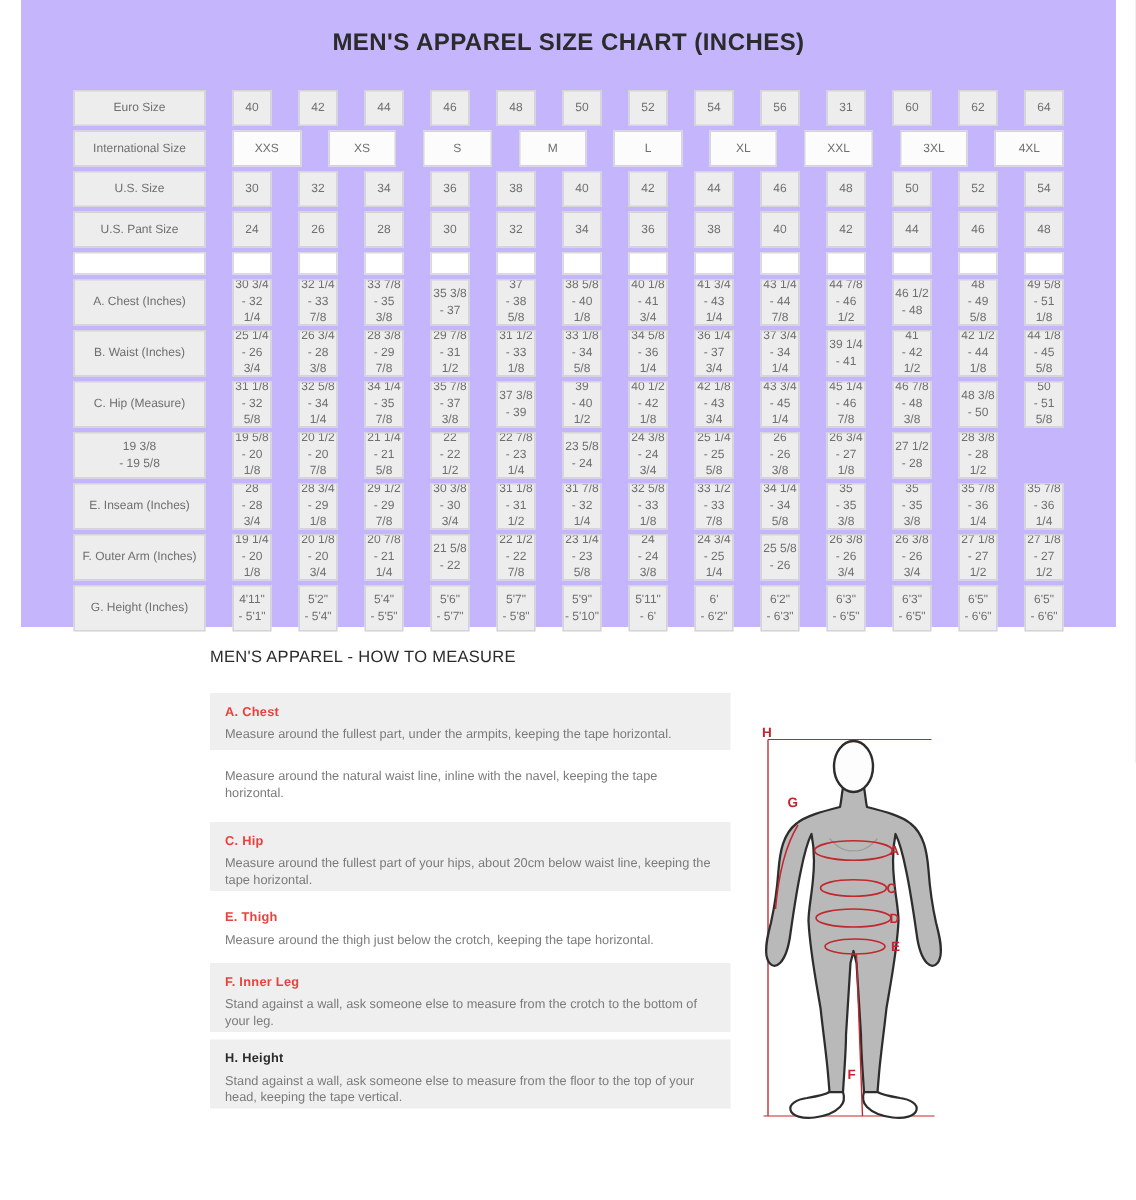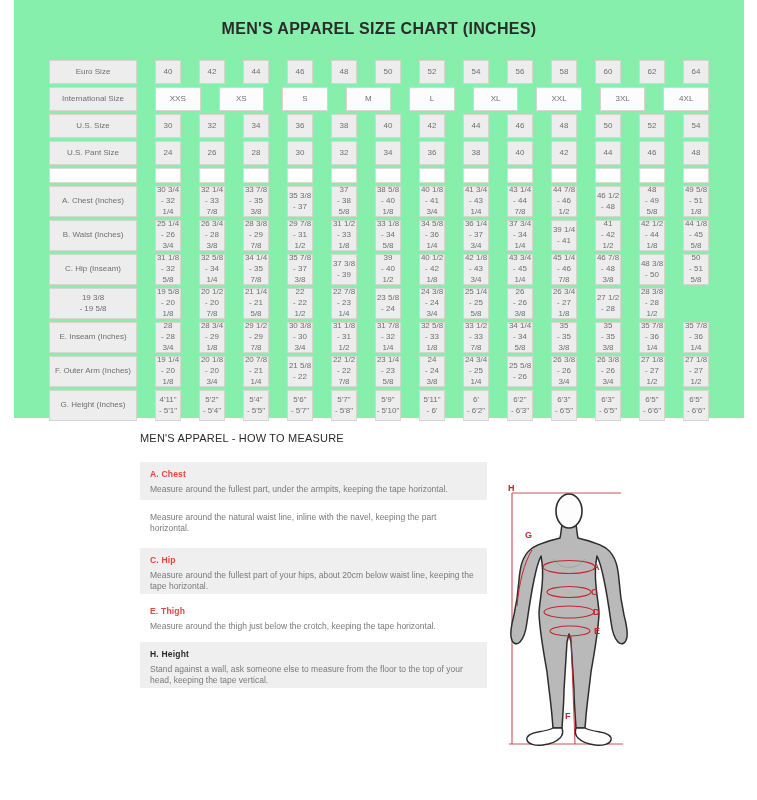--- a/index.html
+++ b/index.html
@@ -1,20 +1,20 @@
 <!DOCTYPE html>
 <html><head>
 <meta charset="utf-8">
 <style>
   *{margin:0;padding:0;box-sizing:border-box}
   html,body{width:757px;height:800px;background:#ffffff;overflow:hidden;
     font-family:"Liberation Sans",sans-serif;position:relative}
 
   
-  .panel{position:absolute;left:14px;top:0;width:730px;height:418px;background:#86efac}
+  .panel{position:absolute;left:14px;top:0;width:730px;height:418px;background:#c4b5fd}
   .chart-title{position:absolute;top:20px;left:0;width:100%;text-align:center;
     font-size:16px;font-weight:bold;color:#2b2b2b;letter-spacing:.3px}
   .size-table{position:absolute;left:35px;top:60px;width:660px}
   .trow{display:grid;column-gap:18px;margin-bottom:3px}
   .cols13{grid-template-columns:88px repeat(13,1fr)}
   .cols9{grid-template-columns:88px repeat(9,1fr)}
   .hrow{height:24px}
   .brow{height:15px}
   .mrow{height:31px}
   .cell{background:#ededed;border:1px solid #d5d5d5;display:flex;flex-direction:column;
@@ -47,21 +47,21 @@
         <div class="cell lbl">Euro Size</div>
         <div class="cell">40</div>
         <div class="cell">42</div>
         <div class="cell">44</div>
         <div class="cell">46</div>
         <div class="cell">48</div>
         <div class="cell">50</div>
         <div class="cell">52</div>
         <div class="cell">54</div>
         <div class="cell">56</div>
-        <div class="cell">58</div>
+        <div class="cell">31</div>
         <div class="cell">60</div>
         <div class="cell">62</div>
         <div class="cell">64</div>
       </div>
       <div class="trow hrow cols9">
         <div class="cell lbl">International Size</div>
         <div class="cell wcell">XXS</div>
         <div class="cell wcell">XS</div>
         <div class="cell wcell">S</div>
         <div class="cell wcell">M</div>
@@ -223,21 +223,21 @@
         <div class="cell">
           <span>42 1/2</span>
           <span>- 44 1/8</span>
         </div>
         <div class="cell">
           <span>44 1/8</span>
           <span>- 45 5/8</span>
         </div>
       </div>
       <div class="trow mrow cols13">
-        <div class="cell lbl">C. Hip (Inseam)</div>
+        <div class="cell lbl">C. Hip (Measure)</div>
         <div class="cell">
           <span>31 1/8</span>
           <span>- 32 5/8</span>
         </div>
         <div class="cell">
           <span>32 5/8</span>
           <span>- 34 1/4</span>
         </div>
         <div class="cell">
           <span>34 1/4</span>
@@ -506,29 +506,33 @@
     </div>
 </div>
 
 <div class="howto-title">MEN'S APPAREL - HOW TO MEASURE</div>
 <div class="howto-list">
     <div class="hitem shaded">
       <h4>A. Chest</h4>
       <p>Measure around the fullest part, under the armpits, keeping the tape horizontal.</p>
     </div>
     <div class="hitem">
-      <p>Measure around the natural waist line, inline with the navel, keeping the part horizontal.</p>
+      <p>Measure around the natural waist line, inline with the navel, keeping the tape horizontal.</p>
     </div>
     <div class="hitem shaded">
       <h4>C. Hip</h4>
       <p>Measure around the fullest part of your hips, about 20cm below waist line, keeping the tape horizontal.</p>
     </div>
     <div class="hitem">
       <h4>E. Thigh</h4>
       <p>Measure around the thigh just below the crotch, keeping the tape horizontal.</p>
+    </div>
+    <div class="hitem shaded">
+      <h4>F. Inner Leg</h4>
+      <p>Stand against a wall, ask someone else to measure from the crotch to the bottom of your leg.</p>
     </div>
     <div class="hitem shaded darkhead">
       <h4>H. Height</h4>
       <p>Stand against a wall, ask someone else to measure from the floor to the top of your head, keeping the tape vertical.</p>
     </div>
   </div>
 
 <svg class="diagram" viewBox="0 0 165 342" xmlns="http://www.w3.org/2000/svg">
 
   <line x1="21" y1="42" x2="130" y2="42" stroke="#c1272d" stroke-width="0.8"></line>

